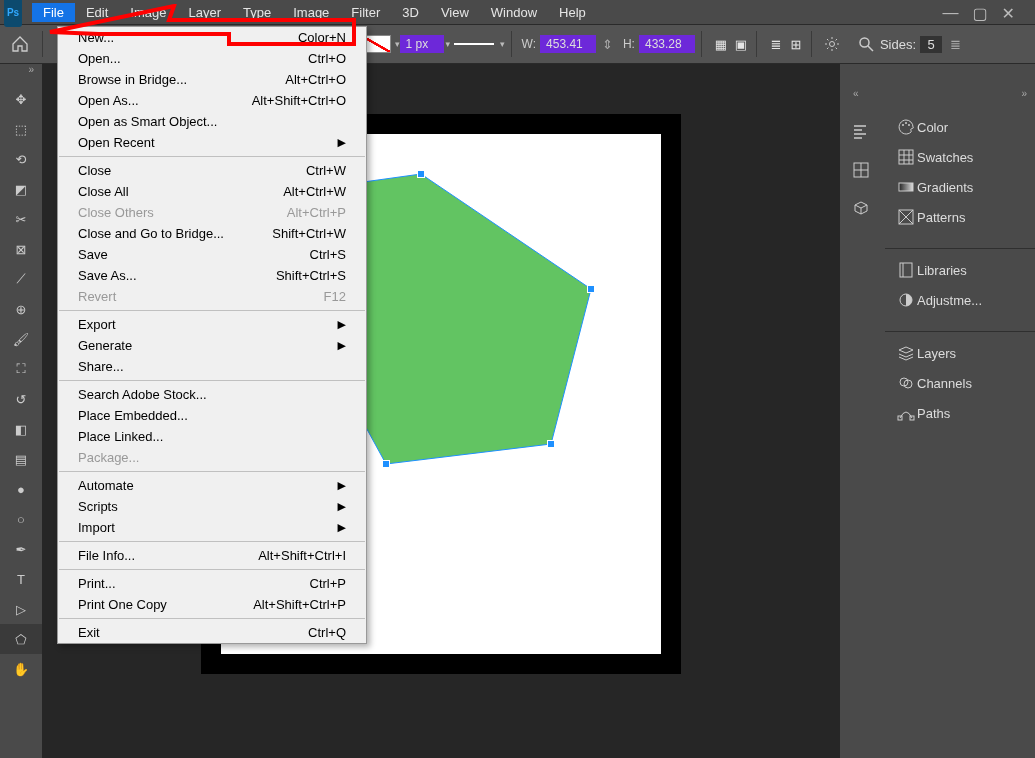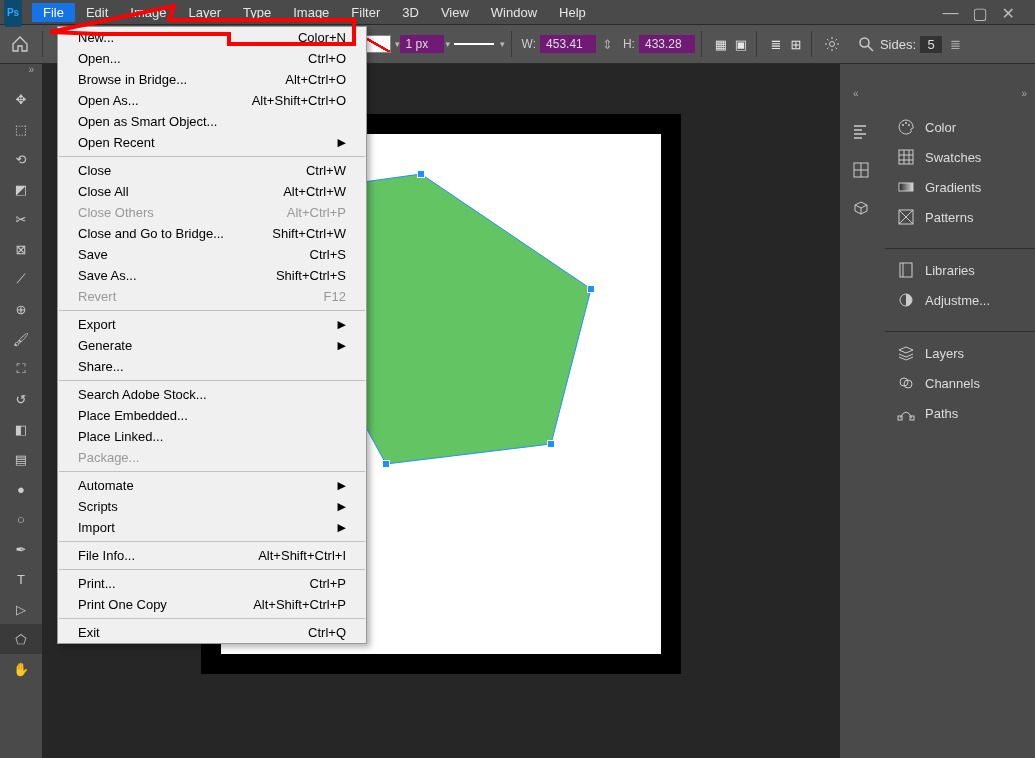--- a/index.html
+++ b/index.html
@@ -10,21 +10,21 @@
   .ps-badge { width:18px; height:30px; background:#0c4a6e; color:#31a8ff; font-size:10px; font-weight:bold; display:flex; align-items:center; justify-content:center; border-radius:3px; margin-left:4px;}
   .menubar { display:flex; align-items:center; margin-left:10px; height:24px;}
   .menu-item { padding:2px 11px; font-size:13px; color:#e5e5e5; cursor:default;}
   .menu-item.active { background:#1473e6; color:#fff; }
   .window-controls { position:absolute; right:0; top:0; display:flex; gap:14px; padding:4px 20px; }
   .window-controls span { color:#bbb; font-size:16px; }
 
   
   .options-bar { height:40px; background:#535353; display:flex; align-items:center; padding:0 6px; border-bottom:1px solid #2a2a2a; border-top:1px solid #2a2a2a;}
   .opt-btn { width:28px; height:28px; background:#535353; display:flex; align-items:center; justify-content:center; margin-right:2px;}
-  .opt-field { background:#701a75; color:#ddd; border:none; padding:2px 6px; width:56px; font-size:12px;}
+  .opt-field { background:#6d28d9; color:#ddd; border:none; padding:2px 6px; width:56px; font-size:12px;}
   .opt-label { font-size:12px; color:#ccc; margin:0 4px;}
   .opt-sep { width:1px; height:26px; background:#3a3a3a; margin:0 6px;}
   .stroke-line { width:40px; height:2px; background:#fff; margin:0 4px;}
   .dropdown-caret { font-size:9px; color:#bbb; margin-left:2px;}
   .opt-swatch { width:30px; height:18px; border:1px solid #888; background:#fff; margin:0 2px; display:inline-block;}
   .opt-swatch.red-slash { background:linear-gradient(to top right, #fff 45%, #f00 46%, #f00 54%, #fff 55%);}
   .align-icons { display:flex; gap:2px; margin-left:4px;}
   .align-icons div{ width:18px; height:18px; display:flex; align-items:center; justify-content:center;}
   .sides-label{color:#ddd; font-size:13px;}
   .sides-val{background:#333; color:#ddd; padding:1px 6px; width:22px; display:inline-block; text-align:center;}
@@ -54,21 +54,21 @@
 
   
   .right-iconcol{ position:absolute; right:150px; top:88px; width:38px; display:flex; flex-direction:column; gap:10px; padding-top:30px;}
   .right-iconcol .ricon{width:28px;height:28px;display:flex;align-items:center;justify-content:center;color:#ccc;}
   .right-iconcol .collapse{position:absolute; top:0; left:6px; font-size:10px; color:#aaa;}
 
   
   .right-panels{ position:absolute; right:0; top:88px; width:150px; display:flex; flex-direction:column; gap:10px; padding-top:18px;}
   .right-panels .collapse{position:absolute; top:0; right:8px; font-size:10px; color:#aaa;}
   .panel-group{ background:#4a4a4a; padding:6px 0;}
-  .panel-row{ display:flex; align-items:center; gap:10px; padding:6px 12px; color:#ddd; font-size:13px;}
+  .panel-row{ display:flex; align-items:center; gap:2px; padding:6px 12px; color:#ddd; font-size:13px;}
   .panel-row .picon{width:18px; height:18px; display:flex; align-items:center; justify-content:center;}
   .panel-group + .panel-group{ border-top:1px solid #2f2f2f;}
   
   
   .red-arrow{ position:absolute; left:44px; top:4px; z-index:300; pointer-events:none;}
 
   
   .ibox{ display:inline-flex; align-items:center; justify-content:center;}
   svg{ display:block;}
 </style>

